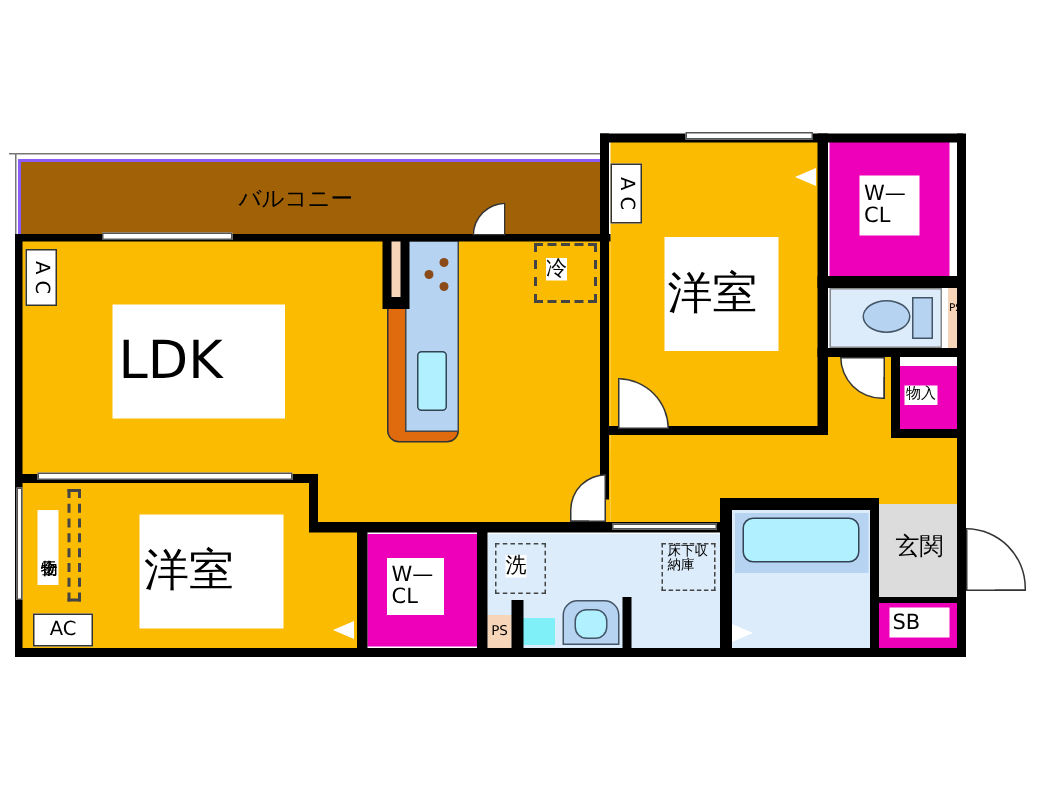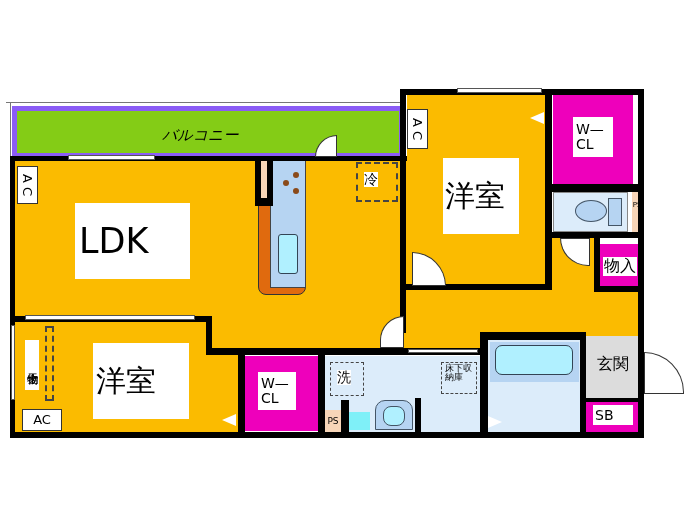--- a/index.html
+++ b/index.html
@@ -8,21 +8,21 @@
   .wall { position: absolute; background: #000; }
   .label { position: absolute; background: #fff; color: #000; display: flex; flex-direction: column; justify-content: center; line-height: 1.05; }
   .small { font-size: 13px; }
   .door-arc { position: absolute; background: #fff; border: 1px solid #333; }
   .win { position: absolute; background: #fff; border: 1px solid #555; }
   .dashed { position: absolute; border: 2px dashed #444; }
 </style>
 </head>
 <body>
 
-<div class="abs" style="left:12px;top:106px;width:392px;height:52px;background:#84cc16;border:5px solid #8b5cf6;font-style:italic;">
+<div class="abs" style="left:12px;top:106px;width:392px;height:52px;background:#a16207;border:2px solid #8b5cf6;">
   <span class="abs" style="left:145px;top:15px;font-size:15px;">バルコニー</span>
 </div>
 <div class="abs" style="left:6px;top:102px;width:400px;height:1px;background:#777;"></div>
 <div class="abs" style="left:10px;top:102px;width:1px;height:58px;background:#777;"></div>
 
 <div class="abs" style="left:12px;top:158px;width:395px;height:162px;background:#fbbb00;"></div>
 <div class="abs" style="left:210px;top:300px;width:197px;height:50px;background:#fbbb00;"></div>
 
 <div class="abs" style="left:407px;top:288px;width:232px;height:62px;background:#fbbb00;"></div>
 <div class="abs" style="left:548px;top:238px;width:52px;height:55px;background:#fbbb00;"></div>
@@ -34,21 +34,21 @@
 <div class="abs" style="left:553px;top:94px;width:80px;height:90px;background:#ee00bb;"></div>
 
 <div class="abs" style="left:553px;top:192px;width:75px;height:40px;background:#dcecfa;border:1px solid #888;"></div>
 <div class="abs" style="left:632px;top:192px;width:10px;height:40px;background:#f7d5b8;font-size:7px;text-align:center;line-height:10px;padding-top:8px;">
   <span>PS</span>
 </div>
 <div class="abs" style="left:575px;top:200px;width:32px;height:22px;border-radius:50%;background:#b6d4f2;border:1px solid #456;"></div>
 <div class="abs" style="left:608px;top:198px;width:14px;height:28px;background:#b6d4f2;border:1px solid #456;"></div>
 
 <div class="abs" style="left:598px;top:244px;width:44px;height:44px;background:#ee00bb;"></div>
-<div class="label" style="left:603px;top:257px;font-size:16px;padding:1px;">物入</div>
+<div class="label" style="left:603px;top:257px;font-size:10px;padding:1px;">物入</div>
 
 <div class="abs" style="left:245px;top:356px;width:73px;height:75px;background:#ee00bb;"></div>
 
 <div class="abs" style="left:325px;top:356px;width:155px;height:76px;background:#dcecfa;"></div>
 <div class="abs" style="left:325px;top:410px;width:16px;height:22px;background:#f7d5b8;font-size:9px;display:flex;align-items:center;justify-content:center;">
   <span>PS</span>
 </div>
 <div class="abs" style="left:348px;top:412px;width:22px;height:18px;background:#7ff0f8;"></div>
 <div class="abs" style="left:375px;top:400px;width:38px;height:30px;background:#b6d4f2;border:1px solid #456;border-radius:10px 10px 0 0;"></div>
 <div class="abs" style="left:383px;top:406px;width:22px;height:20px;background:#b0f0ff;border:1px solid #456;border-radius:8px;"></div>

